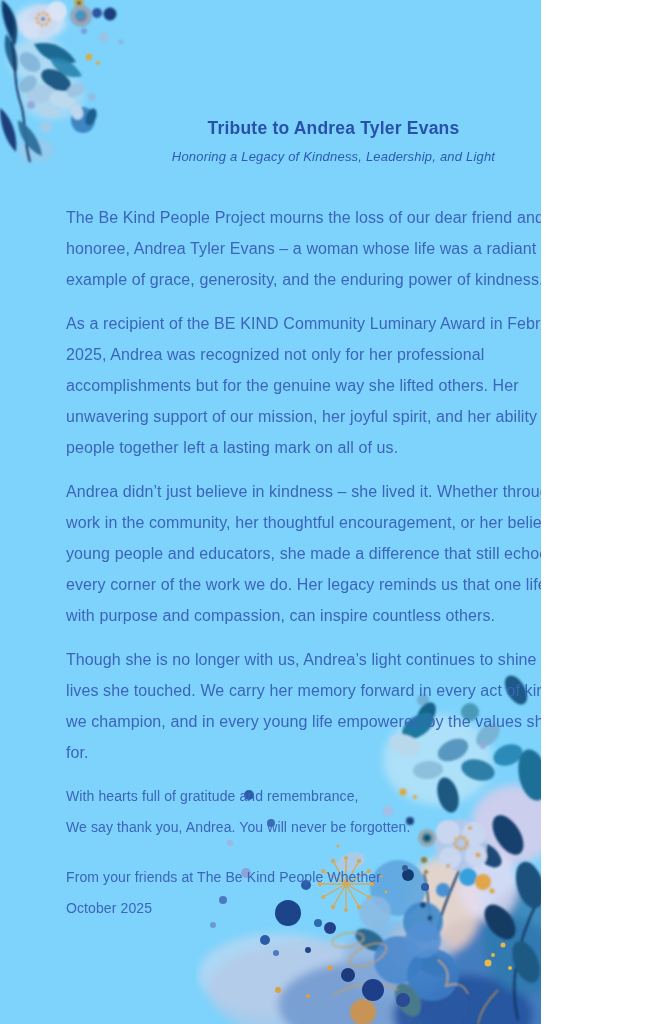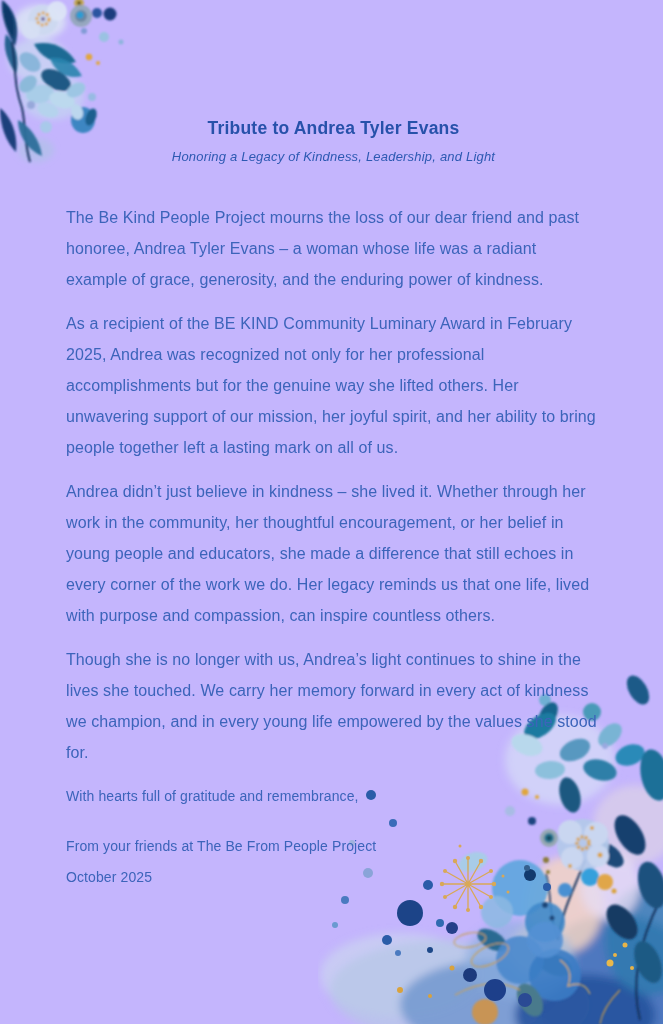--- a/index.html
+++ b/index.html
@@ -1,17 +1,17 @@
 <!DOCTYPE html>
 <html><head>
 <meta charset="utf-8">
 <style>
   html,body{margin:0;padding:0;background:#ffffff;}
   .page{
-    position:relative;width:663px;height:1024px;overflow:hidden;background:#c4b5fd;
+    position:relative;width:541px;height:1024px;overflow:hidden;background:#7dd3fc;
     font-family:"Liberation Sans","DejaVu Sans",sans-serif;
   }
   .deco{position:absolute;pointer-events:none;z-index:0;}
   .deco-tl{left:0;top:0;}
   .deco-br{right:0;bottom:0;}
   .content{position:absolute;left:66px;top:0;width:535px;z-index:1;}
   .title{
     margin:118px 0 0 0;font-size:17.5px;font-weight:700;text-align:center;
     color:#2751aa;letter-spacing:.2px;line-height:20px;
   }
@@ -237,21 +237,22 @@
     <h1 class="title">Tribute to Andrea Tyler Evans</h1>
     <h2 class="subtitle">Honoring a Legacy of Kindness, Leadership, and Light</h2>
 
     <p class="para para-first">The Be Kind People Project mourns the loss of our dear friend and past honoree, Andrea Tyler Evans – a woman whose life was a radiant example of grace, generosity, and the enduring power of kindness.</p>
     <p class="para">As a recipient of the BE KIND Community Luminary Award in February 2025, Andrea was recognized not only for her professional accomplishments but for the genuine way she lifted others. Her unwavering support of our mission, her joyful spirit, and her ability to bring people together left a lasting mark on all of us.</p>
     <p class="para">Andrea didn’t just believe in kindness – she lived it. Whether through her work in the community, her thoughtful encouragement, or her belief in young people and educators, she made a difference that still echoes in every corner of the work we do. Her legacy reminds us that one life, lived with purpose and compassion, can inspire countless others.</p>
     <p class="para">Though she is no longer with us, Andrea’s light continues to shine in the lives she touched. We carry her memory forward in every act of kindness we champion, and in every young life empowered by the values she stood for.</p>
 
     <div class="closing">
       <div>With hearts full of gratitude and remembrance,</div>
+      <div>We say thank you, Andrea. You will never be forgotten.</div>
     </div>
 
     <div class="signature">
-      <div>From your friends at The Be From People Project</div>
+      <div>From your friends at The Be Kind People Whether</div>
       <div>October 2025</div>
     </div>
   </div>
 
 </div>
 
 </body></html>

